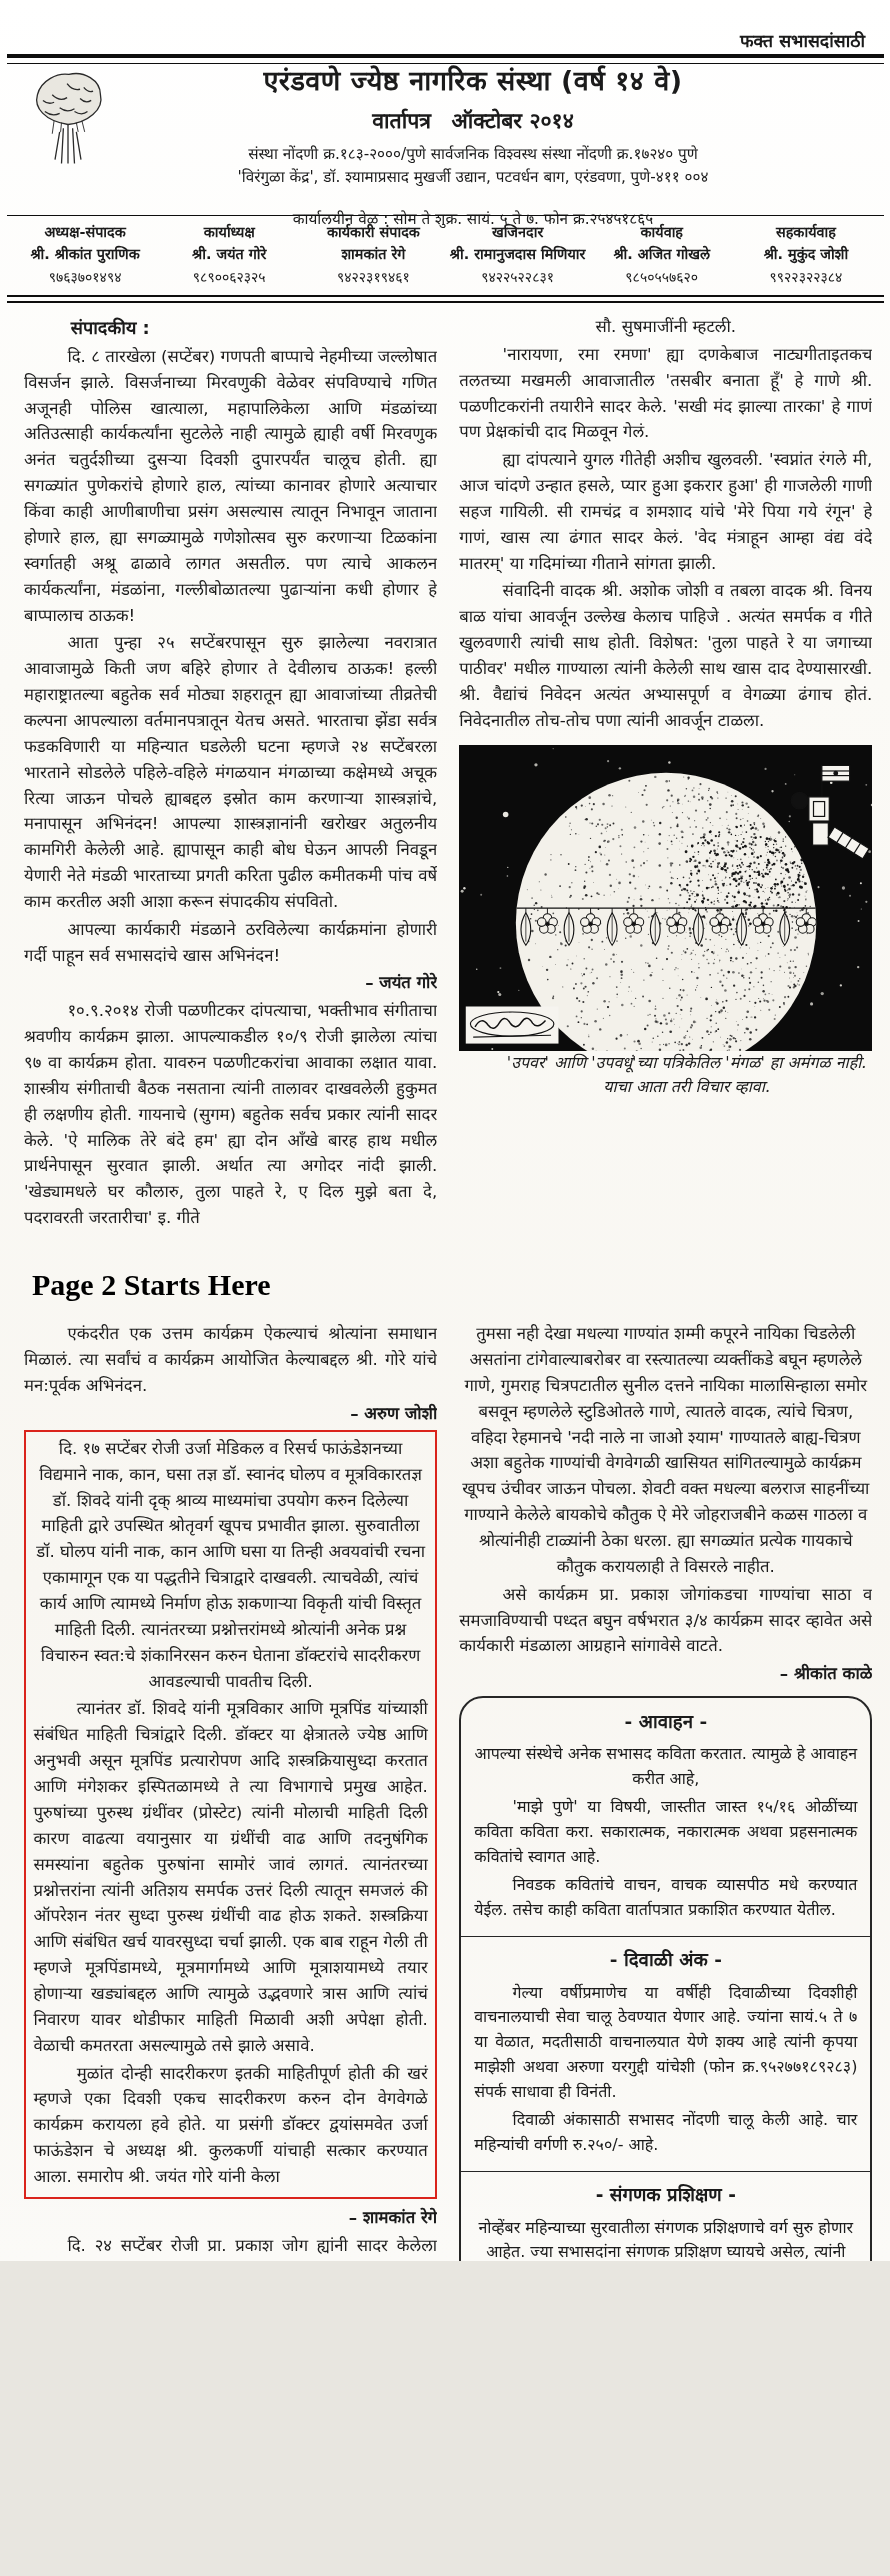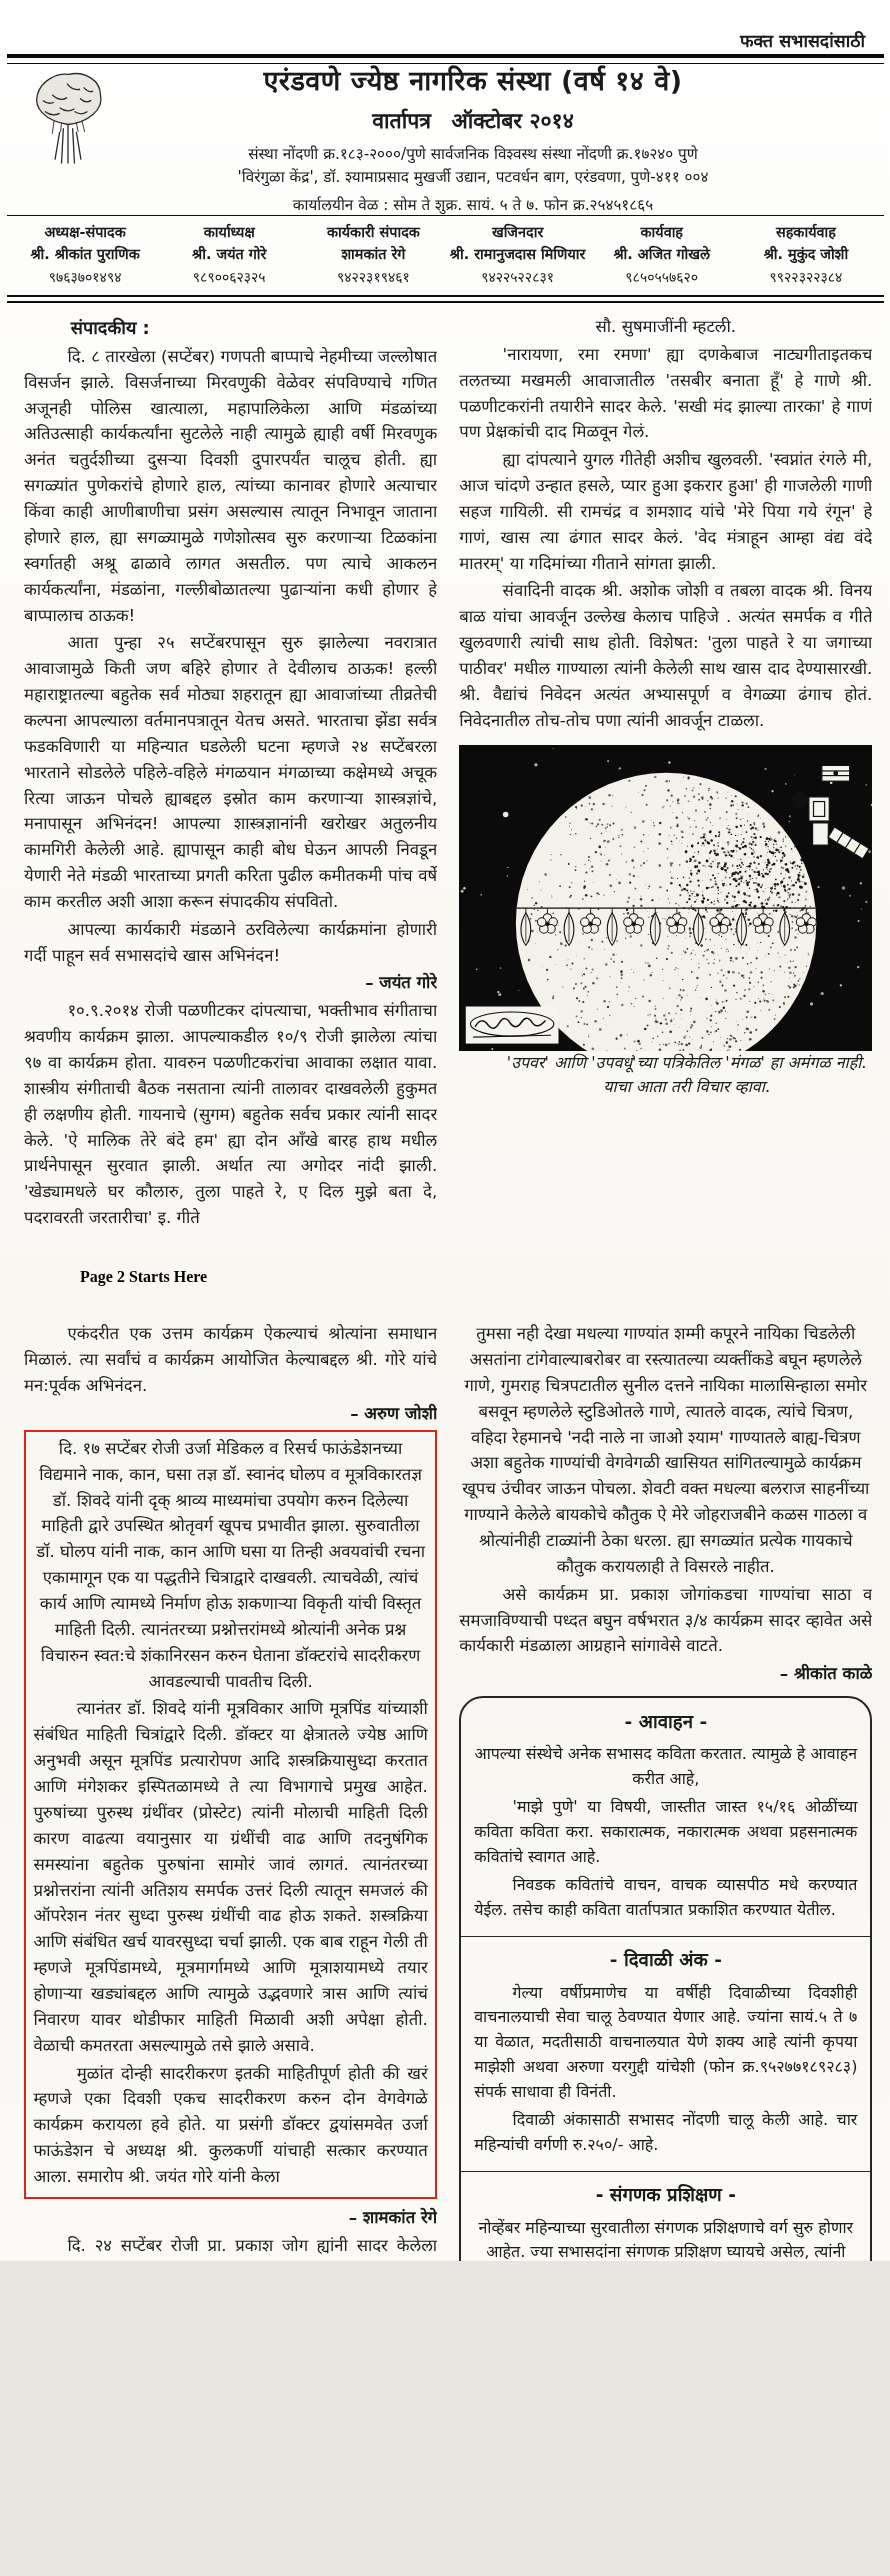--- a/index.html
+++ b/index.html
@@ -12,21 +12,21 @@
   
   .corner-note{position:absolute;top:28px;right:26px;font-size:17.6px;font-weight:bold;}
   .rule-top{position:absolute;top:54px;left:7.4px;right:7.4px;height:4.6px;border-top:4.6px solid #0d0d0d;border-bottom:1.9px solid #0d0d0d;}
   .logo{position:absolute;top:67px;left:26px;width:84px;height:102px;}
   .head-center{position:absolute;top:61px;left:111px;right:56px;text-align:center;}
   .title{font-size:27px;font-weight:bold;letter-spacing:0.5px;}
   .subtitle{font-size:21.3px;font-weight:bold;margin-top:7.4px;}
   .subtitle .month{font-weight:bold;margin-left:13px;}
   .regline{font-size:15.3px;margin-top:8.4px;}
   .addrline{font-size:15.3px;margin-top:3.7px;}
-  .hoursline{font-size:15.3px;margin-top:8px;}
+  .hoursline{font-size:15.3px;margin-top:22px;}
   .committee{
     position:absolute;top:215px;left:7.4px;right:7.4px;
     border-top:1.9px solid #0d0d0d;display:flex;padding:3.7px 5.6px 5.6px 5.6px;
   }
   .committee .cell{flex:1;text-align:center;padding:1.9px 1.9px;}
   .committee .role{font-size:14.4px;font-weight:bold;}
   .committee .name{font-size:14.4px;font-weight:bold;margin-top:3.7px;}
   .committee .phone{font-size:14px;margin-top:3.7px;}
   .rule-bottom{position:absolute;top:295px;left:7.4px;right:7.4px;height:3.7px;border-top:2.8px solid #0d0d0d;border-bottom:2.8px solid #0d0d0d;}
   
@@ -36,21 +36,21 @@
   .col p{margin:0 0 1.9px 0;text-indent:2.6em;}
   .col p.noindent{text-indent:0;text-align:center;}
   .sec-head{font-size:18px;font-weight:bold;text-indent:0;margin:0 0 3.7px 0;}
   .sig{text-align:right;font-weight:bold;text-indent:0;margin:1.9px 5.6px 7.4px 0;}
   
   .cartoon-wrap{margin-top:11px;}
   .cartoon{display:block;width:100%;height:306px;background:#0b0b0b;}
   .caption{font-family:"DejaVu Serif","Liberation Serif",serif;font-style:italic;font-size:16px;line-height:1.5;margin-top:9.3px;text-align:center;text-indent:0;}
   .caption .c2{display:block;}
   
-  .p2marker{position:absolute;top:1268px;left:32px;font-family:"Liberation Serif","DejaVu Serif",serif;font-size:16px;font-weight:bold;color:#000;margin-left:48px;}
+  .p2marker{position:absolute;top:1268px;left:32px;font-family:"Liberation Serif","DejaVu Serif",serif;font-size:30px;font-weight:bold;color:#000;}
   .p2{top:1321px;height:1251px;}
   .redbox{border:2.8px solid #da241c;padding:3.7px 7.4px 5.6px 7.4px;margin:3.7px 0 5.6px 0;}
   
   .notice-outer{border:2.3px solid #262626;border-radius:24px;margin-top:9.3px;overflow:hidden;}
   .notice-sec{padding:7.4px 13px 9.3px 13px;font-size:16px;}
   .notice-sec + .notice-sec{border-top:1.9px solid #262626;}
   .notice-title{text-align:center;font-weight:bold;font-size:18.6px;font-family:"DejaVu Serif","Liberation Serif",serif;margin:1.9px 0 5.6px 0;}
   .notice-title.plain{font-style:normal;font-family:"DejaVu Sans","Liberation Sans",sans-serif;}
   .notice-sec p{margin:0 0 3.7px 0;text-indent:2.4em;}
   .notice-sec p.noindent{text-indent:0;}

